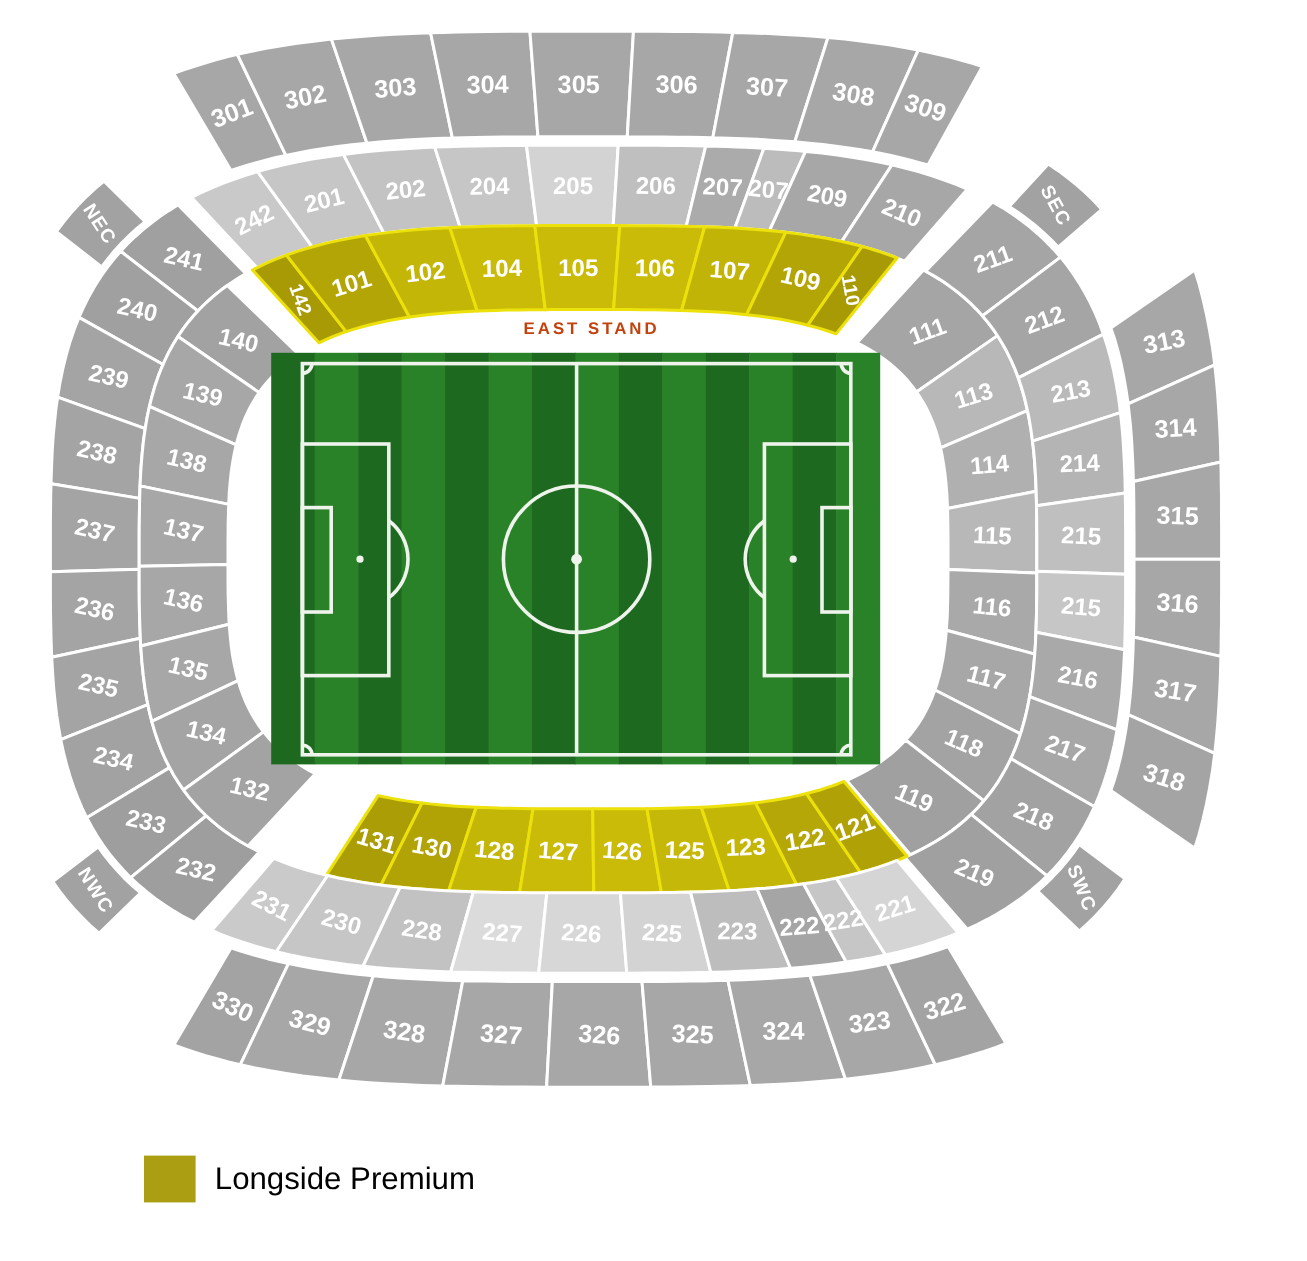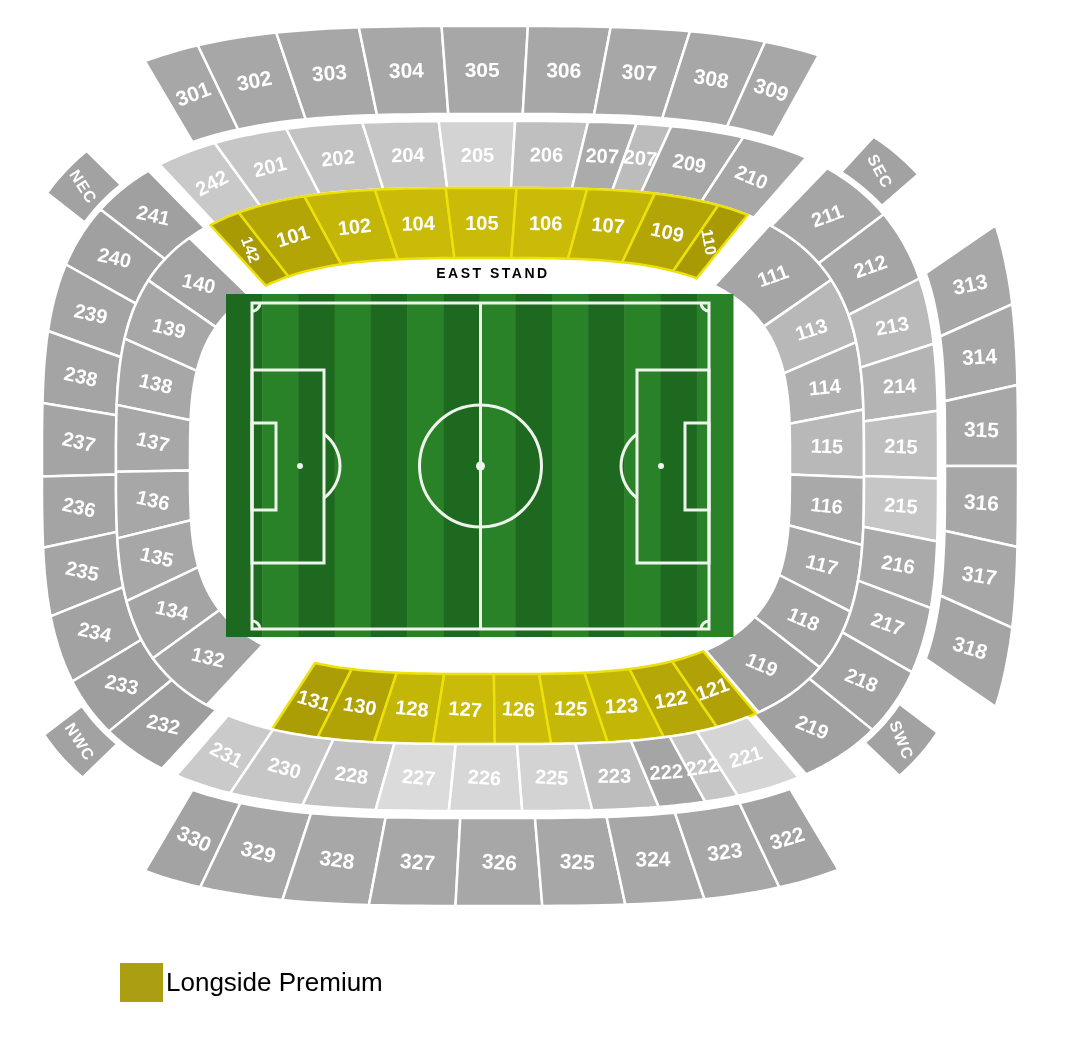--- a/index.html
+++ b/index.html
@@ -1,23 +1,23 @@
 <!DOCTYPE html>
 <html><head>
 <meta charset="utf-8">
 <style>
   html,body{margin:0;padding:0;background:#ffffff;}
   .stage{position:relative;width:1089px;height:1051px;background:#ffffff;overflow:hidden;
          font-family:"Liberation Sans", sans-serif;}
   svg text{font-family:"Liberation Sans", sans-serif;font-weight:bold;}
   .east-stand{position:absolute;left:418px;top:265px;width:150px;text-align:center;
-              font-size:14px;font-weight:bold;letter-spacing:2.5px;color:#000000;white-space:nowrap;}
+              font-size:14px;font-weight:bold;letter-spacing:2.5px;color:#c2410c;white-space:nowrap;}
   .legend{position:absolute;left:120px;top:963px;display:flex;align-items:center;}
   .legend .swatch{display:inline-block;width:43px;height:39px;background:#ab9e13;}
-  .legend .legend-label{margin-left:3px;font-size:26px;color:#000000;}
+  .legend .legend-label{margin-left:16px;font-size:26px;color:#000000;}
 </style>
 </head>
 <body>
 
 <div class="stage">
   <svg id="bowl" width="1089" height="1051" viewBox="0 0 1089 1051">
     <g id="corners-layer">
         <path d="M121.0 184.8L114.1 190.4L107.6 196.3L101.5 202.4L95.6 208.8L90.0 215.5L84.7 222.4L47.0 193.0L52.8 185.2L58.9 177.8L65.4 170.6L72.1 163.8L79.2 157.2L86.7 150.9Z" fill="#a2a2a2" stroke="#ffffff" stroke-width="2.5" stroke-linejoin="round"></path>
         <path d="M881.8 205.9L875.8 199.6L869.4 193.6L862.8 187.9L855.9 182.4L848.6 177.1L841.0 172.1L873.6 136.6L881.9 142.2L889.8 148.1L897.4 154.3L904.7 160.7L911.6 167.5L918.2 174.5Z" fill="#a2a2a2" stroke="#ffffff" stroke-width="2.5" stroke-linejoin="round"></path>
         <path d="M81.9 705.7L87.0 712.8L92.5 719.6L98.2 726.1L104.2 732.4L110.6 738.4L117.2 744.1L82.6 777.7L75.3 771.3L68.4 764.5L61.8 757.5L55.5 750.2L49.6 742.6L44.0 734.7Z" fill="#a2a2a2" stroke="#ffffff" stroke-width="2.5" stroke-linejoin="round"></path>

